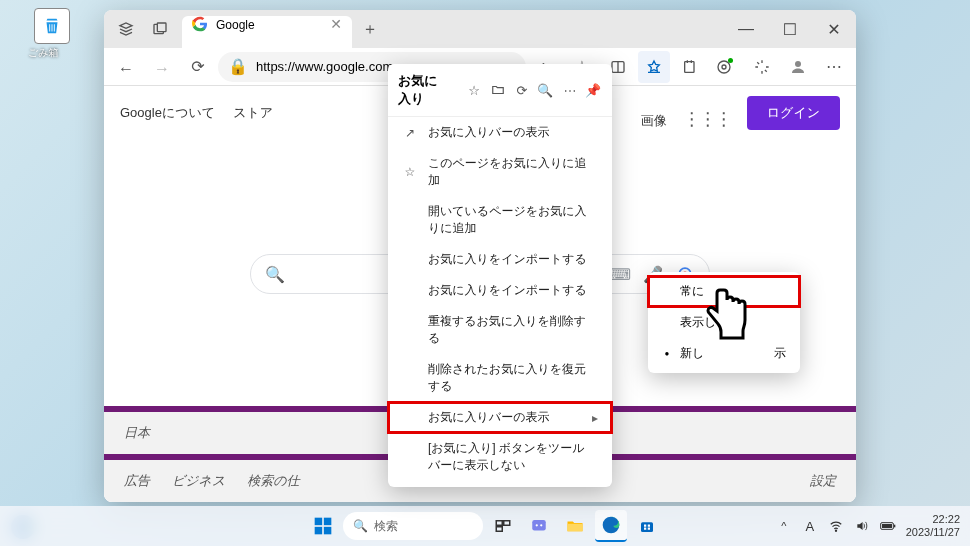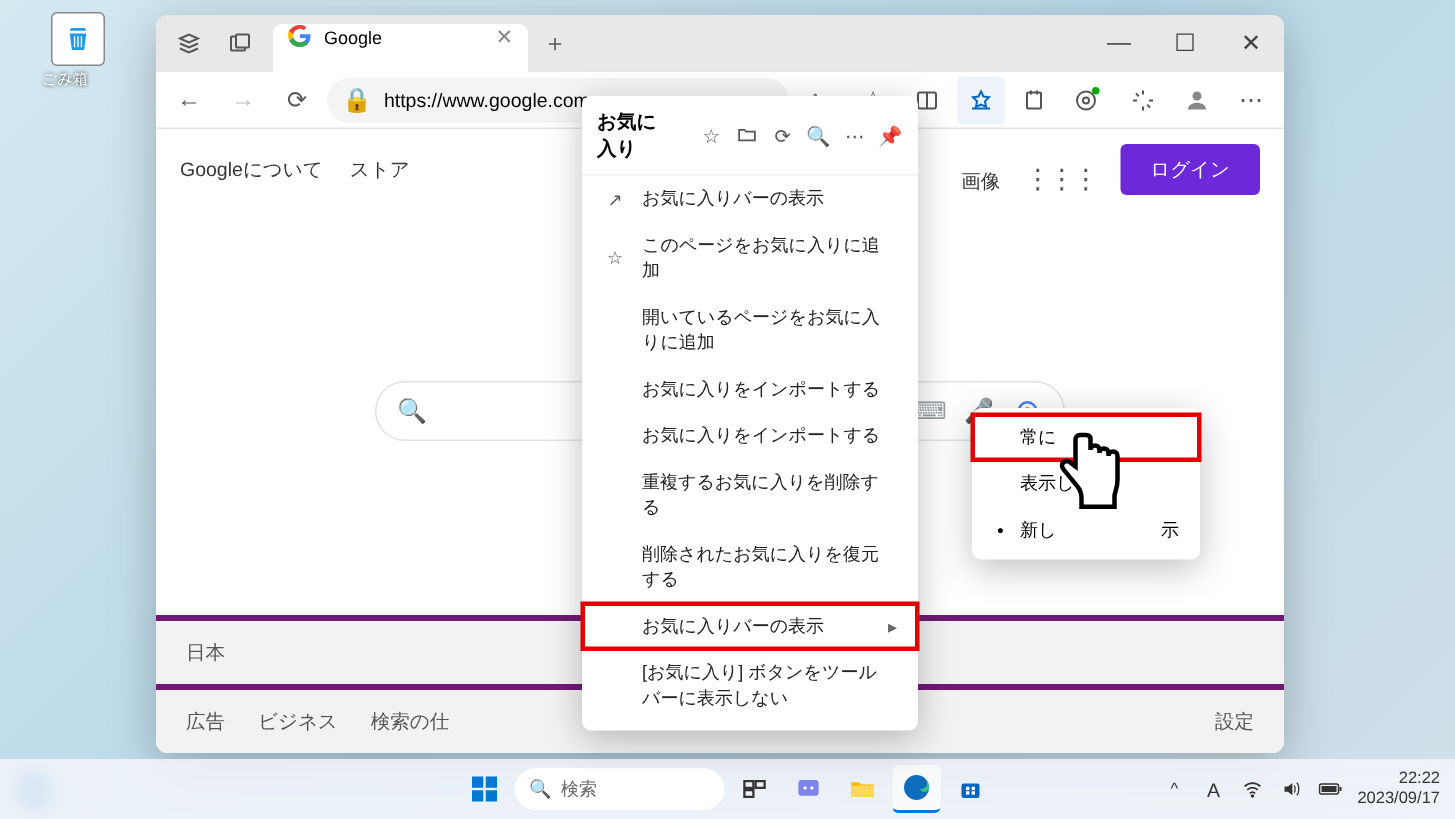--- a/index.html
+++ b/index.html
@@ -31,21 +31,21 @@
 
 
 .page { background: #fff; height: calc(100% - 76px); position: relative; }
 .g-top { display: flex; align-items: center; padding: 10px 16px; gap: 18px; font-size: 13px; }
 .g-top a { color: #333; text-decoration: none; }
 .g-top .right { margin-left: auto; display: flex; align-items: flex-end; gap: 16px; }
 .login-btn { background: #6d28d9; color: #fff; padding: 8px 20px; border-radius: 4px; font-size: 13px; }
 .g-logo { width: 180px; height: 60px; margin: 30px auto 0; }
 .g-search { width: 460px; height: 40px; margin: 24px auto 0; border: 1px solid #dfe1e5; border-radius: 24px; display: flex; align-items: center; padding: 0 14px; gap: 12px; color: #9aa0a6; }
 .g-footer { position: absolute; bottom: 0; left: 0; right: 0; background: #f2f2f2; font-size: 13px; color: #555; }
-.gf-row { padding: 12px 20px; display: flex; gap: 22px; border-top: 4px solid #701a75; }
+.gf-row { padding: 12px 20px; display: flex; gap: 22px; border-top: 6px solid #701a75; font-style: italic; }
 .gf-row .right { margin-left: auto; }
 
 
 .fav-panel { position: absolute; top: 64px; left: 388px; width: 224px; background: #fff; border-radius: 6px; box-shadow: 0 6px 24px rgba(0,0,0,.25); z-index: 10; padding-bottom: 6px; }
 .fav-head { display: flex; align-items: center; padding: 8px 10px; gap: 8px; font-size: 13px; border-bottom: 1px solid #eee; }
 .fav-head .sp { flex: 1; }
 .fav-head .hicon { width: 20px; height: 20px; display: flex; align-items: center; justify-content: center; color: #555; }
 .menu-item { display: flex; align-items: center; padding: 7px 14px; font-size: 12px; gap: 10px; color: #222; cursor: default; }
 .menu-item .mi-icon { width: 16px; height: 16px; display: flex; align-items: center; justify-content: center; color: #555; flex-shrink: 0; }
 .menu-item .mi-icon.blank { visibility: hidden; }
@@ -363,16 +363,16 @@
       </span>
     <span class="tray-icon">
         <svg width="16" height="12" viewBox="0 0 24 16">
           <rect x="1" y="3" width="19" height="10" rx="2" fill="none" stroke="#333" stroke-width="1.5"></rect>
           <rect x="21" y="6" width="2" height="4" fill="#333"></rect>
           <rect x="3" y="5" width="15" height="6" fill="#333"></rect>
         </svg>
       </span>
     <div class="clock">
       <div>22:22</div>
-      <div>2023/09/17</div>
+      <div>2023/11/27</div>
     </div>
   </div>
 </div>
 
 </body></html>

